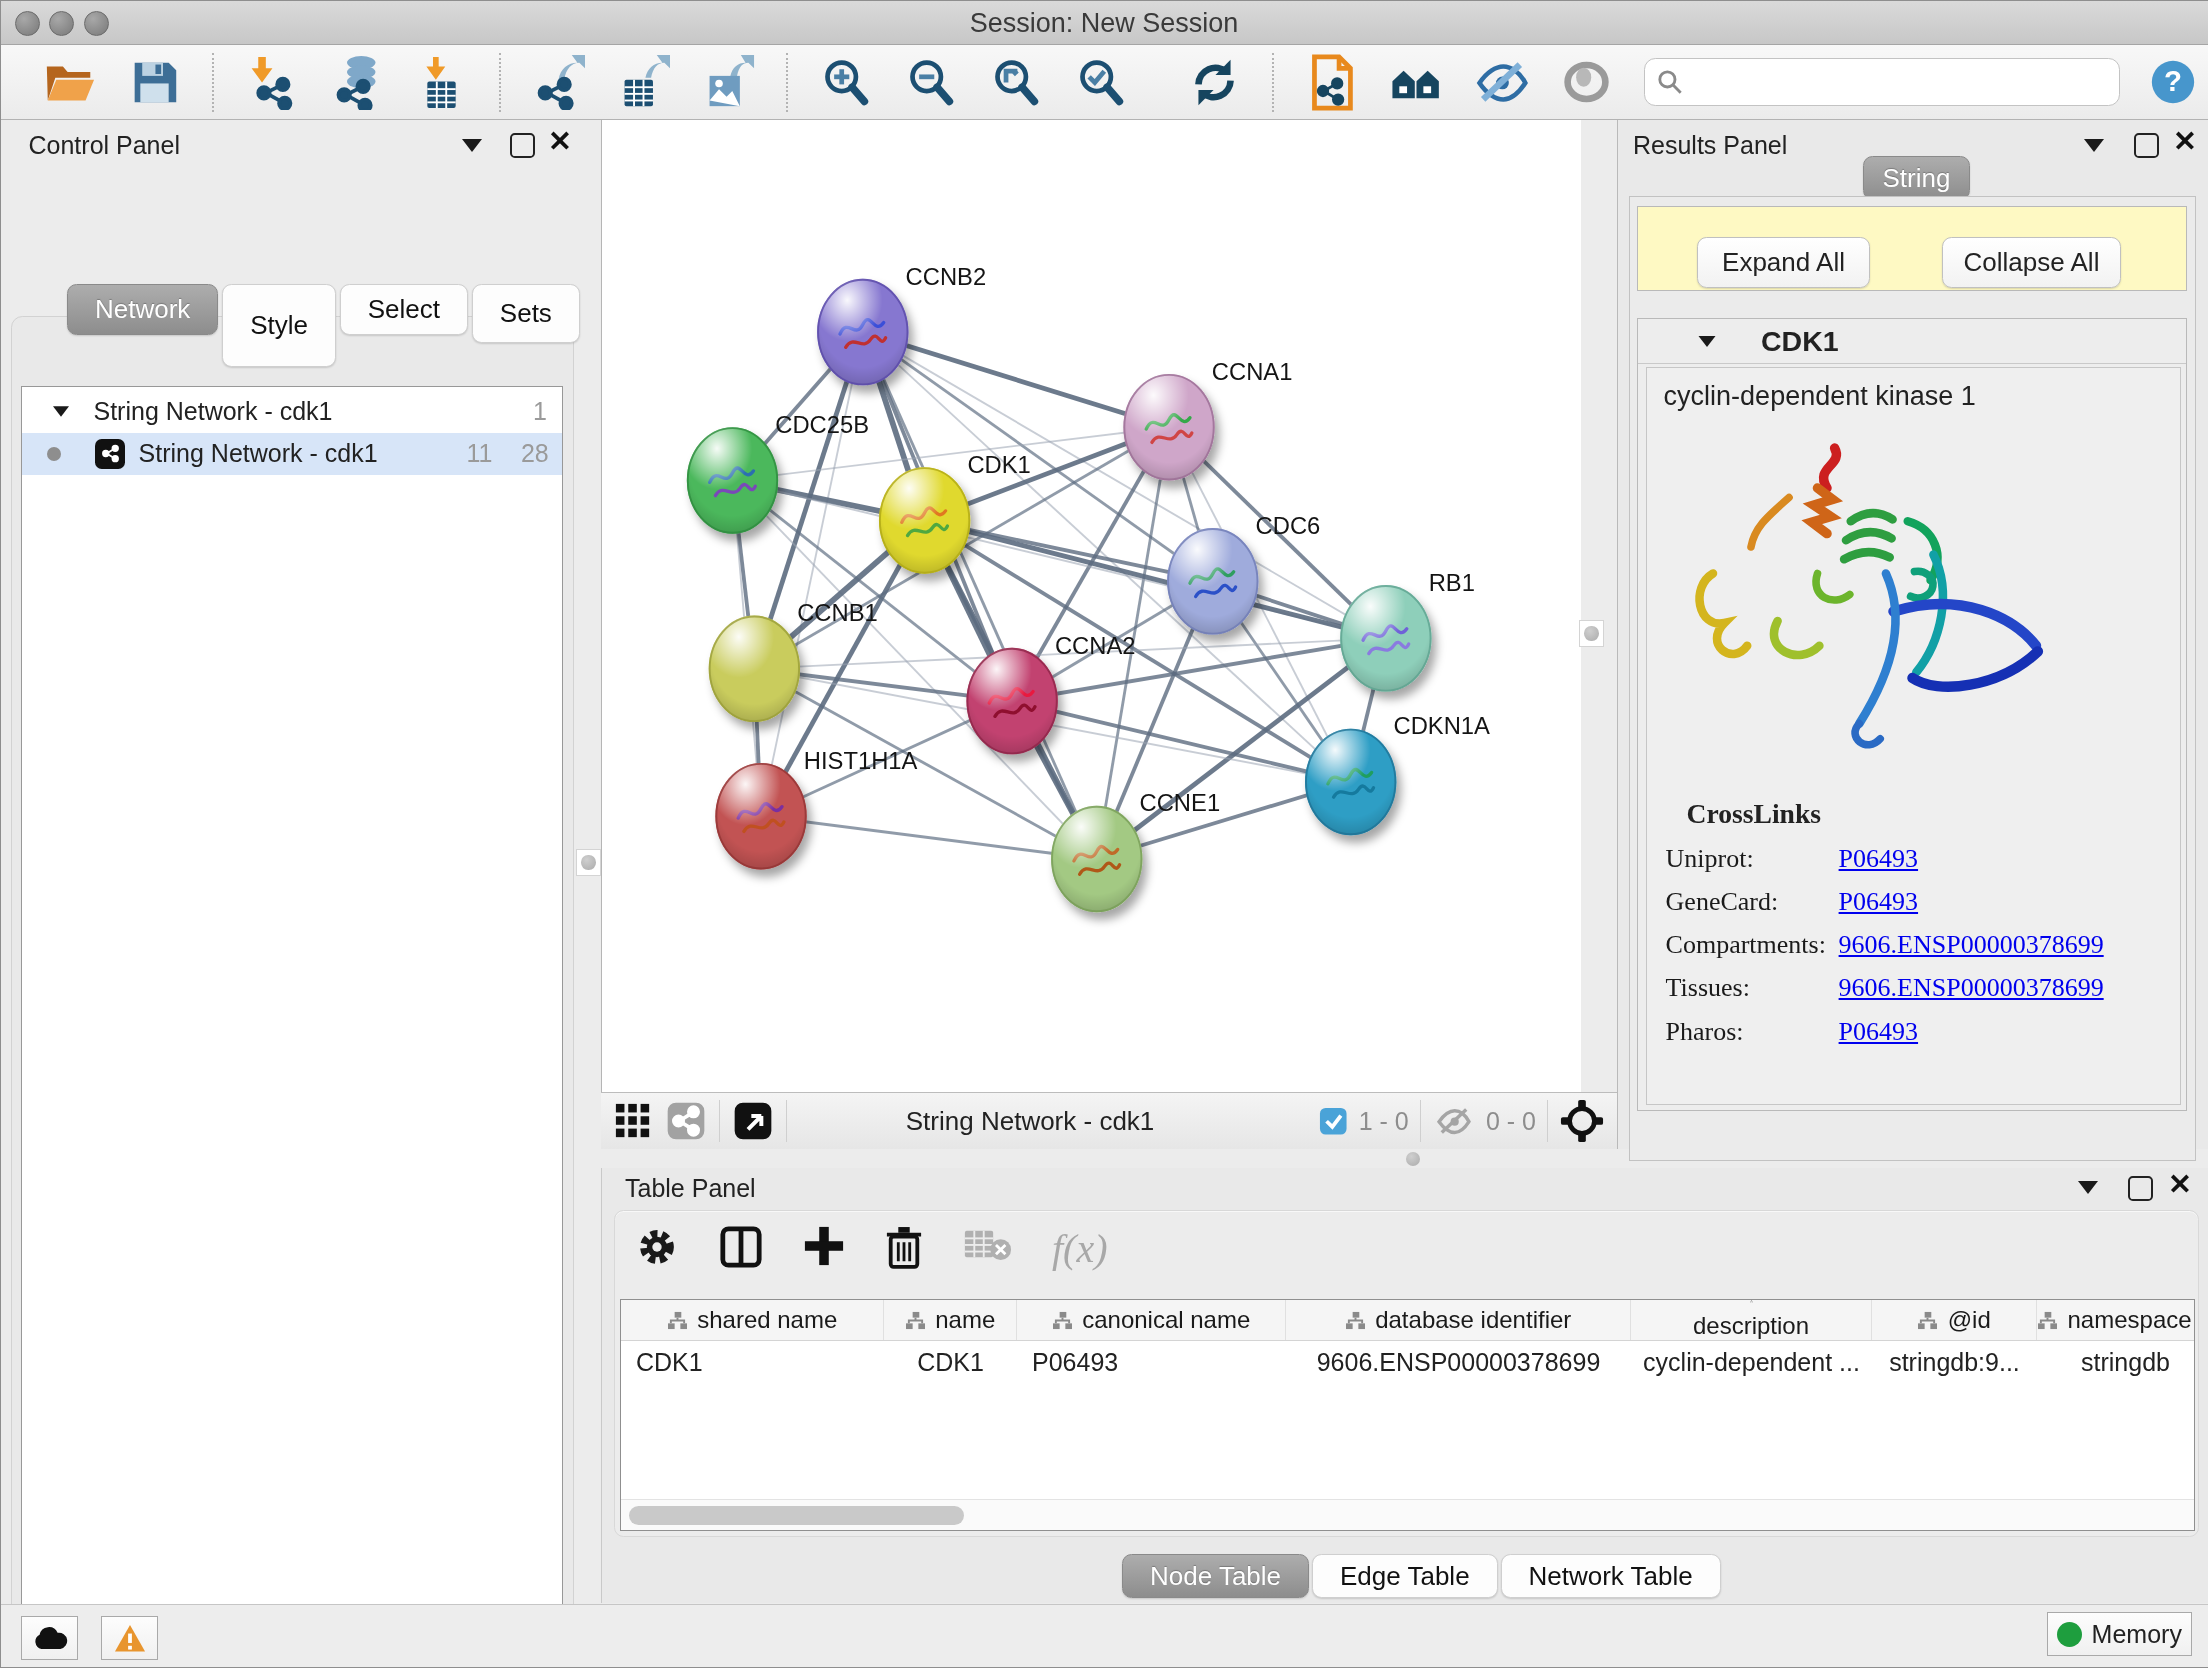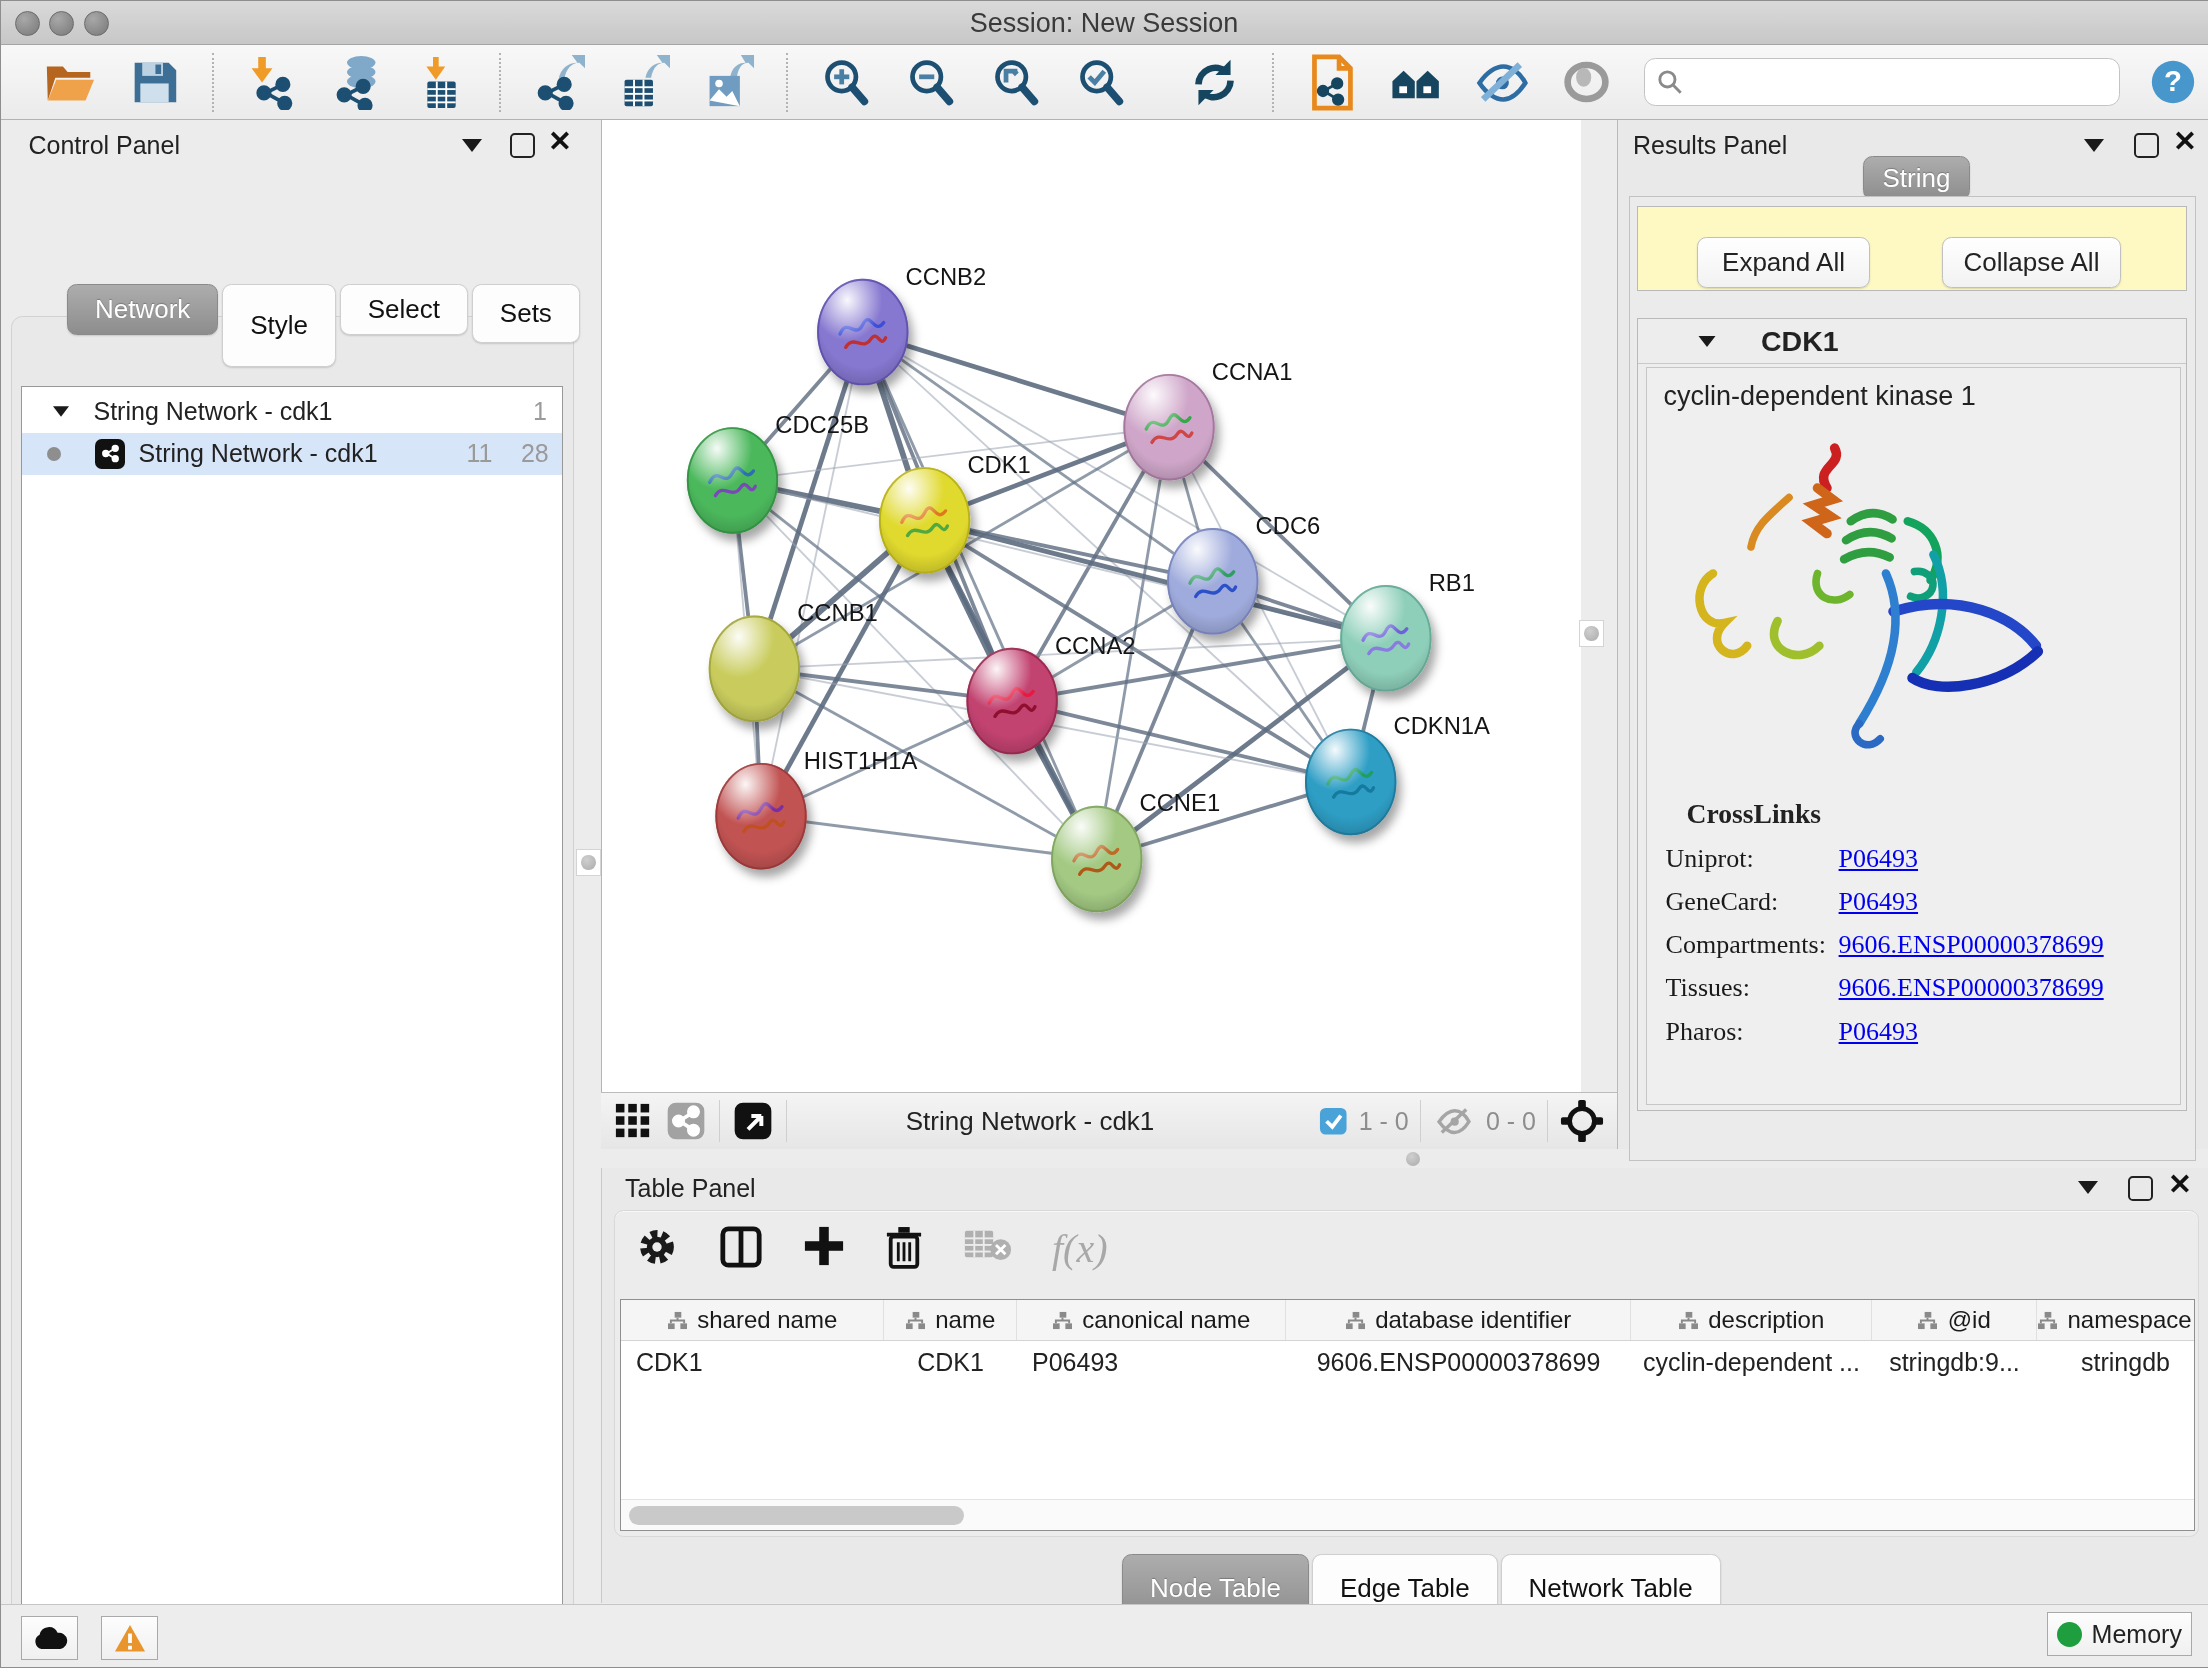--- a/index.html
+++ b/index.html
@@ -75,21 +75,21 @@
   .tp-toolbar{left:635px;top:1225px;height:57px;display:flex;gap:40px;}
   .tbl{left:620px;top:1299px;width:1575px;height:232px;background:#fff;border:1.9px solid #8f8f8f;box-sizing:border-box;overflow:hidden;}
   .tbl-head{display:flex;height:40px;background:#f5f5f5;border-bottom:1.9px solid #d4d4d4;}
   .th{display:flex;align-items:center;justify-content:center;gap:9.5px;font-size:24px;color:#1a1a1a;
     border-right:1.9px solid #e0e0e0;box-sizing:border-box;flex:none;overflow:hidden;white-space:nowrap;}
   .tbl-row{display:flex;height:42px;align-items:center;font-size:25px;}
   .td{flex:none;box-sizing:border-box;overflow:hidden;white-space:nowrap;}
   .hscroll{position:absolute;left:0;bottom:0;width:100%;height:30px;background:#fafafa;border-top:1px solid #e3e3e3;}
   .hthumb{position:absolute;left:7.6px;top:5.7px;width:335px;height:19px;border-radius:9.5px;background:#c9c9c9;}
   .bottom-tabs{left:1122px;top:1554px;display:flex;gap:2.9px;}
-  .bottom-tabs .tab{padding:12px 27px;height:42px;}
+  .bottom-tabs .tab{padding:0 27px;height:42px;}
   
   .statusbar{left:0;top:1604px;width:2208px;height:65px;background:#ededed;border-top:1.9px solid #c6c6c6;}
   .sbtn{height:42px;background:linear-gradient(#fdfdfd,#f0f0f0);border:1.9px solid #a9a9a9;
     display:flex;align-items:center;justify-content:center;}
   .memdot{width:25px;height:25px;border-radius:50%;background:#1e9e3e;}
   .window-frame{left:0;top:0;width:2207px;height:1666px;border:1px solid #8e8e8e;pointer-events:none;z-index:99;}
 </style>
 </head>
 <body>
 
@@ -705,21 +705,21 @@
       </div>
       <div class="th" style="width: 345px;">
         <svg width="21" height="19" viewBox="0 0 22 20">
           <rect x="8" y="1" width="7" height="6" fill="#8a8a8a"></rect>
           <rect x="1" y="13" width="7" height="6" fill="#8a8a8a"></rect>
           <rect x="14" y="13" width="7" height="6" fill="#8a8a8a"></rect>
           <path d="M11 7v3M4 13v-3h14v3" stroke="#8a8a8a" stroke-width="2" fill="none"></path>
         </svg>
         <span>database identifier</span>
       </div>
-      <div class="th" style="width: 241px;">
+      <div class="th" style="width: 241px; flex-direction: column;">
         <svg width="21" height="19" viewBox="0 0 22 20">
           <rect x="8" y="1" width="7" height="6" fill="#8a8a8a"></rect>
           <rect x="1" y="13" width="7" height="6" fill="#8a8a8a"></rect>
           <rect x="14" y="13" width="7" height="6" fill="#8a8a8a"></rect>
           <path d="M11 7v3M4 13v-3h14v3" stroke="#8a8a8a" stroke-width="2" fill="none"></path>
         </svg>
         <span>description</span>
       </div>
       <div class="th" style="width: 165px;">
         <svg width="21" height="19" viewBox="0 0 22 20">

